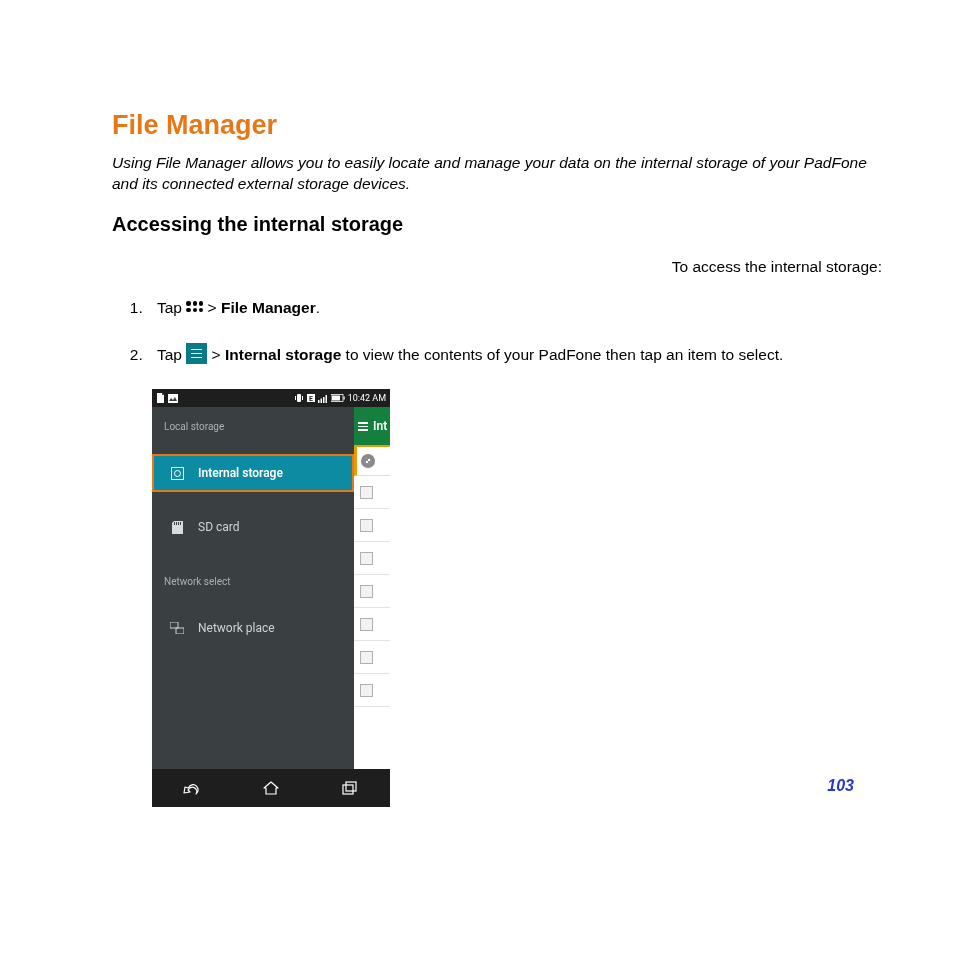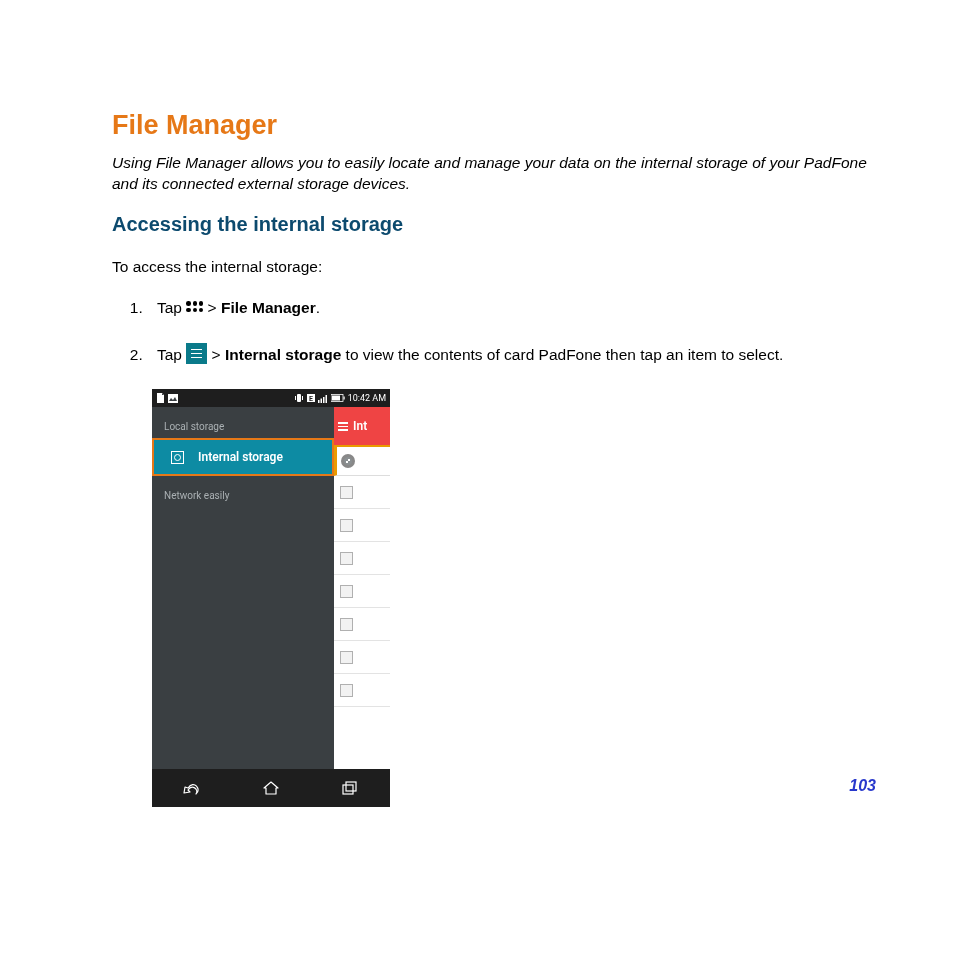--- a/index.html
+++ b/index.html
@@ -22,28 +22,29 @@
   font-weight: 700;
   margin: 0 0 12px 0;
 }
 p.intro {
   font-size: 15.5px;
   margin: 0 0 18px 0;
   line-height: 1.35;
   font-style: italic;
 }
 h2.subtitle {
-  color: #0c4a6e;
+  color: #000000;
   font-size: 20px;
   font-weight: 700;
   margin: 0 0 22px 0;
 }
 p.lead {
   font-size: 15.5px;
   margin: 0 0 20px 0;
+  text-align: right;
 }
 ol.steps {
   font-size: 15.5px;
   padding-left: 26px;
   margin: 9px;
 }
 ol.steps li {
   padding-left: 10px;
   margin-bottom: 22px;
   line-height: 1.6;
@@ -122,23 +123,24 @@
   gap: 3px;
 }
 .statusbar svg { display: block; }
 .stat-time { font-size: 9px; }
 .drawer {
   flex: 1;
   position: relative;
   display: flex;
 }
 .drawer-main {
-  width: 182px;
+  width: 202px;
   display: flex;
   flex-direction: column;
+  gap: 16px;
 }
 .drawer-right {
   flex: 1;
   background: #fff;
   display: flex;
   flex-direction: column;
   overflow: hidden;
 }
 .section-label {
   color: #aab0b3;
@@ -163,21 +165,21 @@
 }
 .drawer-item .it-icon {
   width: 14px;
   height: 14px;
   display: flex;
   align-items: center;
   justify-content: center;
 }
 .right-header {
   height: 38px;
-  background: #ef4444;
+  background: #15803d;
   display: flex;
   align-items: center;
   color: #fff;
   font-size: 12px;
   font-weight: 600;
   padding-left: 4px;
   gap: 5px;
   border-bottom: 2px solid #e99b00;
 }
 .right-header .bars2 {
@@ -227,21 +229,21 @@
   justify-content: space-around;
 }
 .navbar .navbtn {
   width: 33%;
   display: flex;
   align-items: center;
   justify-content: center;
 }
 .page-num {
   position: absolute;
-  right: 78px;
+  right: 100px;
   bottom: 72px;
   color: #2838cc;
   font-weight: 700;
   font-style: italic;
   font-size: 16px;
 }
 </style>
 </head>
 <body>
 
@@ -267,21 +269,21 @@
             <span class="dot"></span>
           </span></span><span class="chev"> &gt; </span><span class="bold">File Manager</span><span>.</span>
     </li>
     <li>
       <span>Tap </span><span class="menu-icon-box">
           <span class="bars">
             <span class="bar"></span>
             <span class="bar"></span>
             <span class="bar"></span>
           </span>
-        </span><span class="chev"> &gt; </span><span class="bold">Internal storage</span><span> to view the contents of card PadFone then tap an item to select.</span>
+        </span><span class="chev"> &gt; </span><span class="bold">Internal storage</span><span> to view the contents of your PadFone then tap an item to select.</span>
     </li>
   </ol>
 
   <div class="screenshot-wrap">
     <div class="phone">
       <div class="statusbar">
         <div class="left-icons">
           <svg width="9" height="10" viewBox="0 0 9 10">
               <path fill="#fff" d="M1 0h5l2 2v8H1z"></path>
               <path fill="#3a3f42" d="M6 0v2h2"></path>
@@ -321,21 +323,42 @@
           <div class="section-label">Local storage</div>
           <div class="drawer-item active">
             <span class="it-icon">
               <svg width="13" height="13" viewBox="0 0 13 13">
                   <rect x="0.5" y="0.5" width="12" height="12" fill="none" stroke="#fff" stroke-width="1"></rect>
                   <circle cx="6.5" cy="6.5" r="3" fill="none" stroke="#fff" stroke-width="1"></circle>
                 </svg>
             </span>
             <span>Internal storage</span>
           </div>
-          <div class="section-label">Network easily</div>
+          <div class="drawer-item">
+            <span class="it-icon">
+              <svg width="11" height="13" viewBox="0 0 11 13">
+                  <path d="M0 2 2 0h9v13H0z" fill="#d9dcdd"></path>
+                  <rect x="2" y="1" width="1" height="3" fill="#3a3f42"></rect>
+                  <rect x="4" y="1" width="1" height="3" fill="#3a3f42"></rect>
+                  <rect x="6" y="1" width="1" height="3" fill="#3a3f42"></rect>
+                  <rect x="8" y="1" width="1" height="3" fill="#3a3f42"></rect>
+                </svg>
+            </span>
+            <span>SD card</span>
+          </div>
+          <div class="section-label">Network select</div>
+          <div class="drawer-item">
+            <span class="it-icon">
+              <svg width="14" height="12" viewBox="0 0 14 12">
+                  <rect x="0" y="0" width="8" height="6" fill="none" stroke="#cfd3d5" stroke-width="1"></rect>
+                  <rect x="6" y="6" width="8" height="6" fill="none" stroke="#cfd3d5" stroke-width="1"></rect>
+                </svg>
+            </span>
+            <span>Network place</span>
+          </div>
         </div>
 
         <div class="drawer-right">
           <div class="right-header">
             <span class="bars2">
                 <span class="b"></span>
                 <span class="b"></span>
                 <span class="b"></span>
               </span>
             <span>Int</span>

